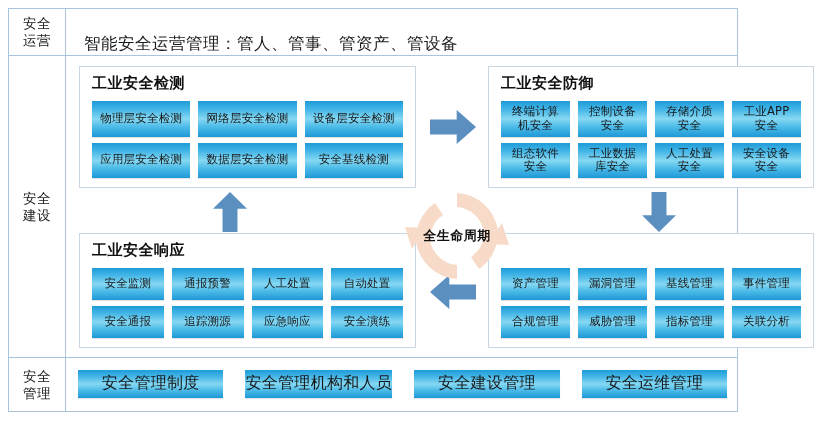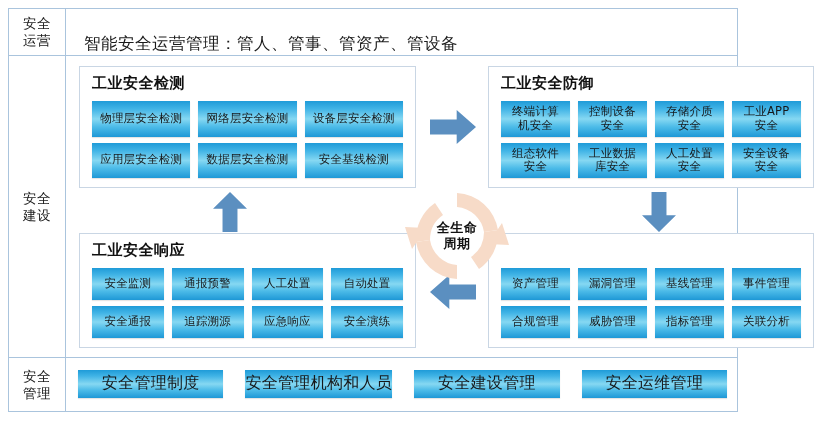--- a/index.html
+++ b/index.html
@@ -191,21 +191,21 @@
     top: 176px;
     width: 104px;
     height: 102px;
   }
   .cycle svg { position: absolute; left: 0; top: 0; }
   .cycle-label {
     position: absolute;
     left: 0; top: 0;
     width: 104px; height: 102px;
     display: flex;
-    flex-direction: column;
+    flex-direction: row;
     align-items: center;
     justify-content: center;
     font-size: 13px;
     font-weight: bold;
     color: #111111;
     line-height: 1.25;
     letter-spacing: .5px;
   }
 </style>
 </head>

